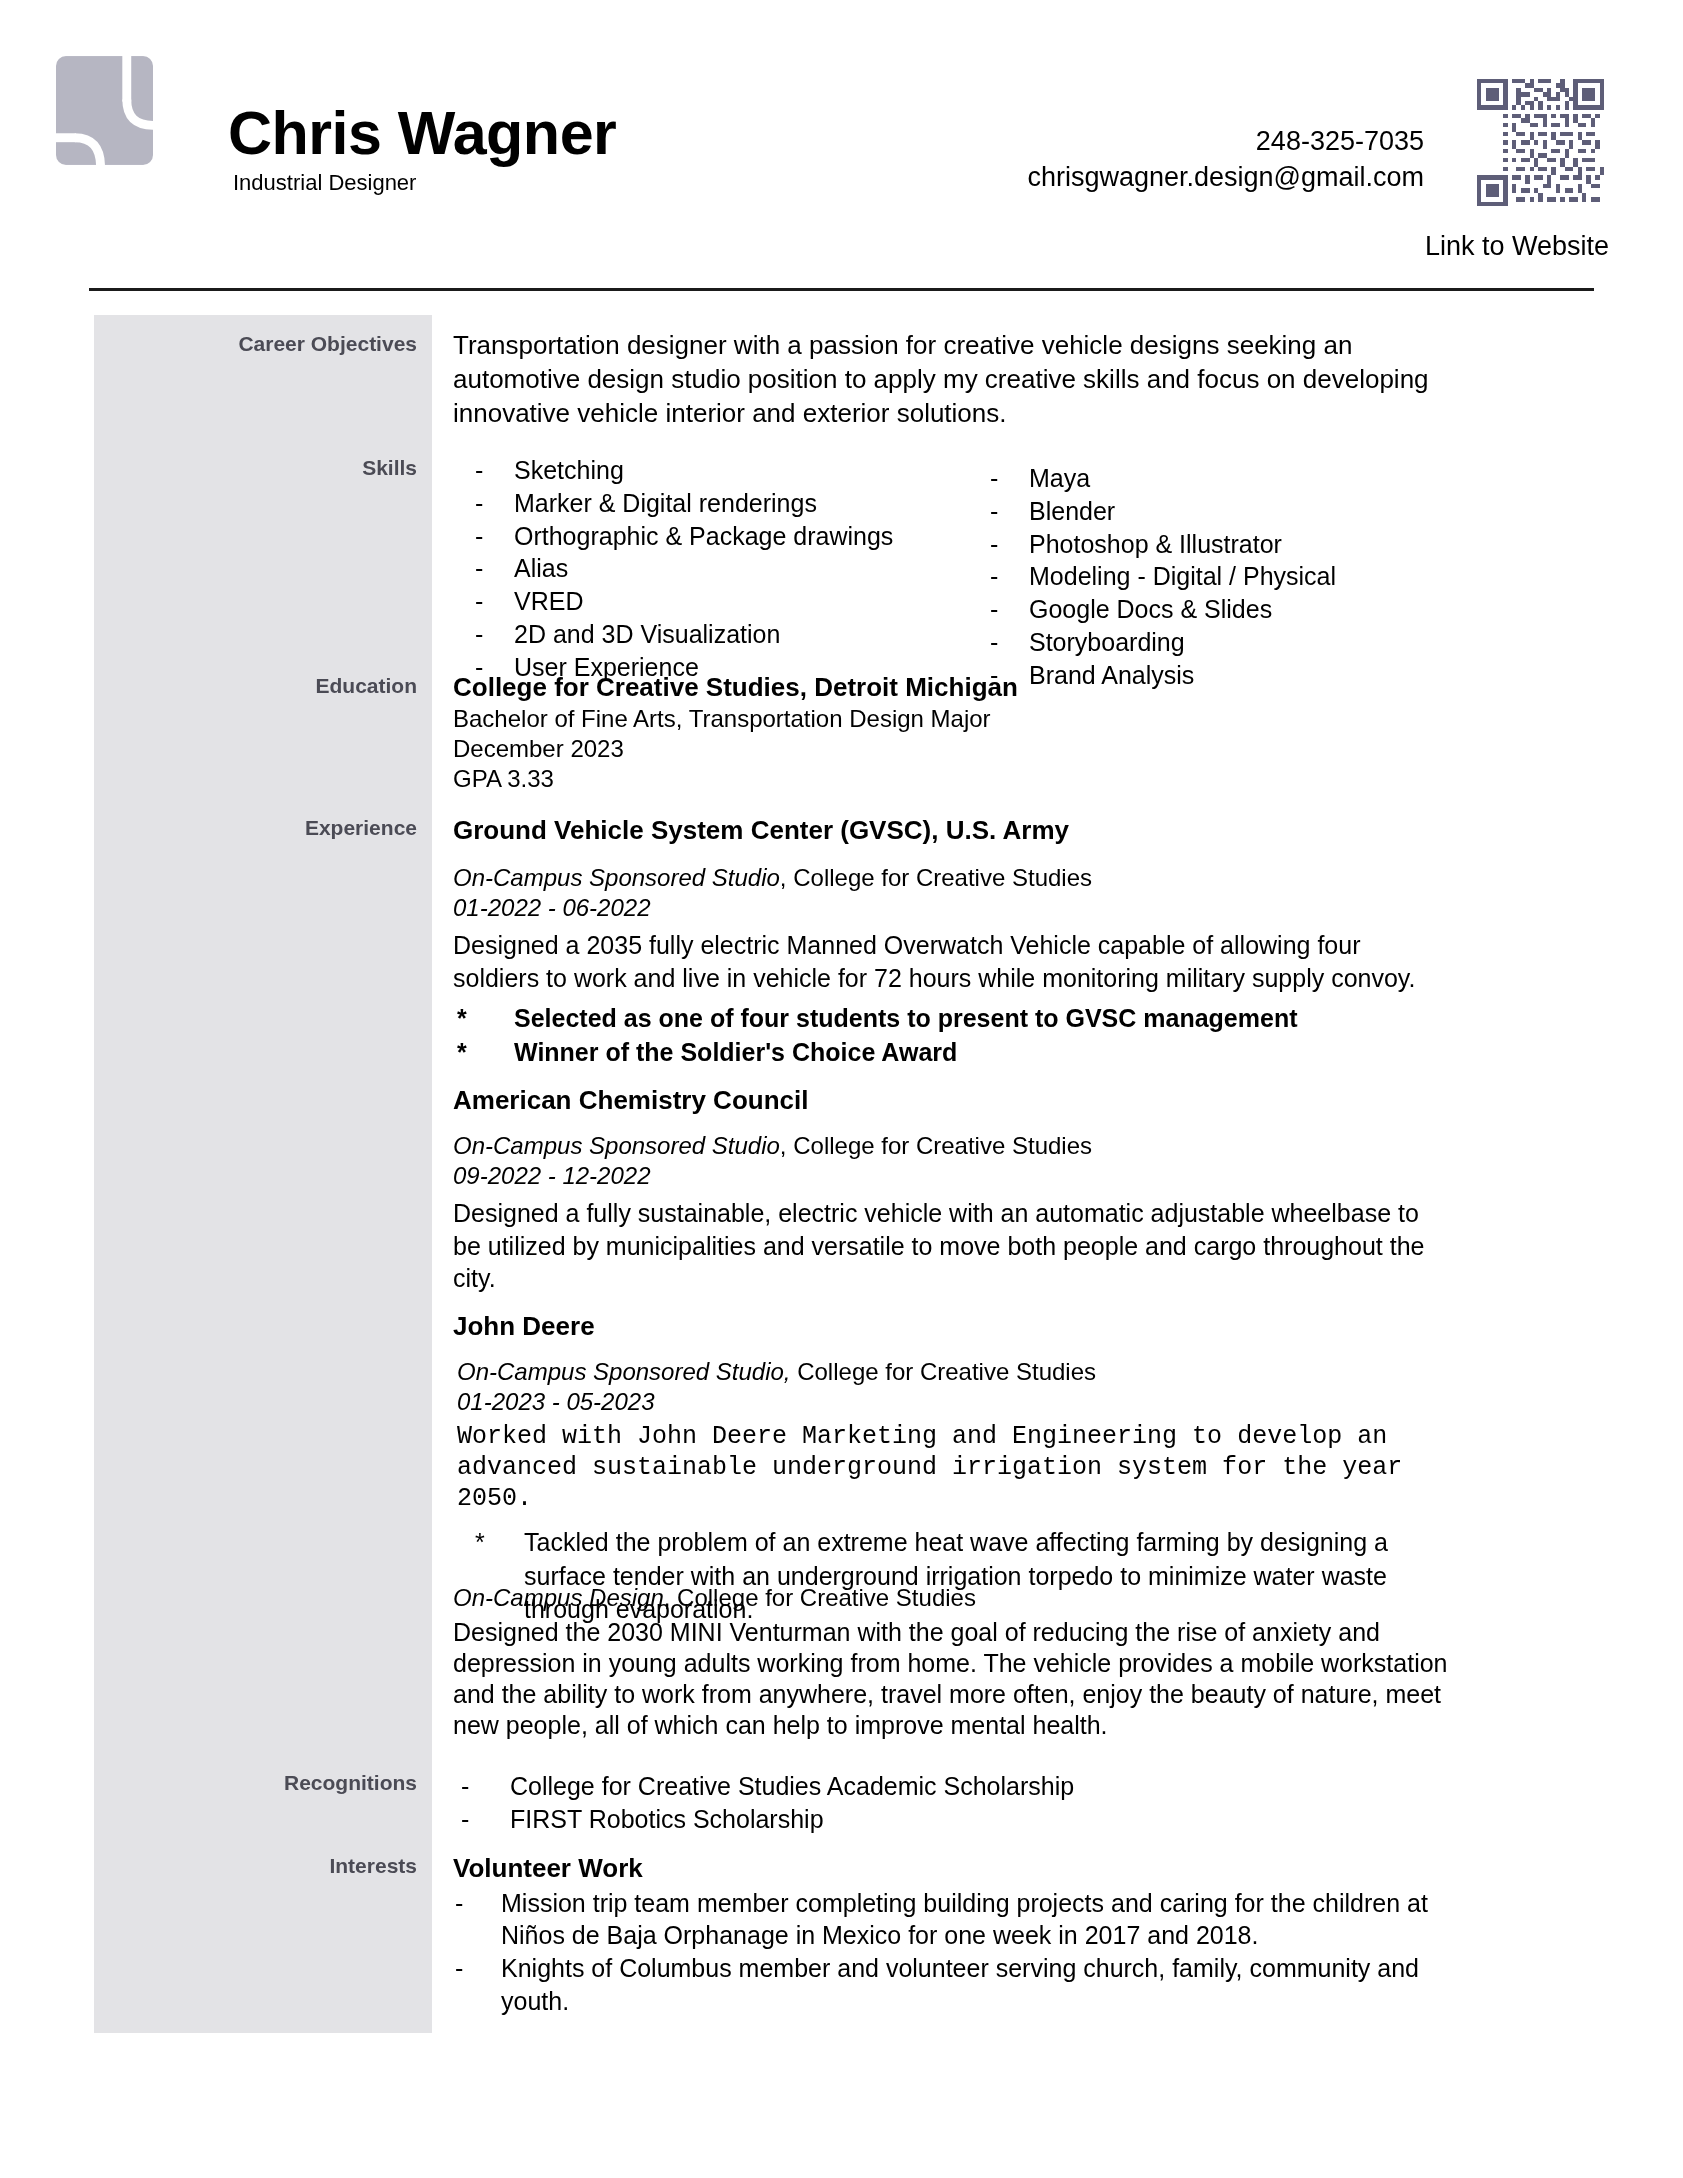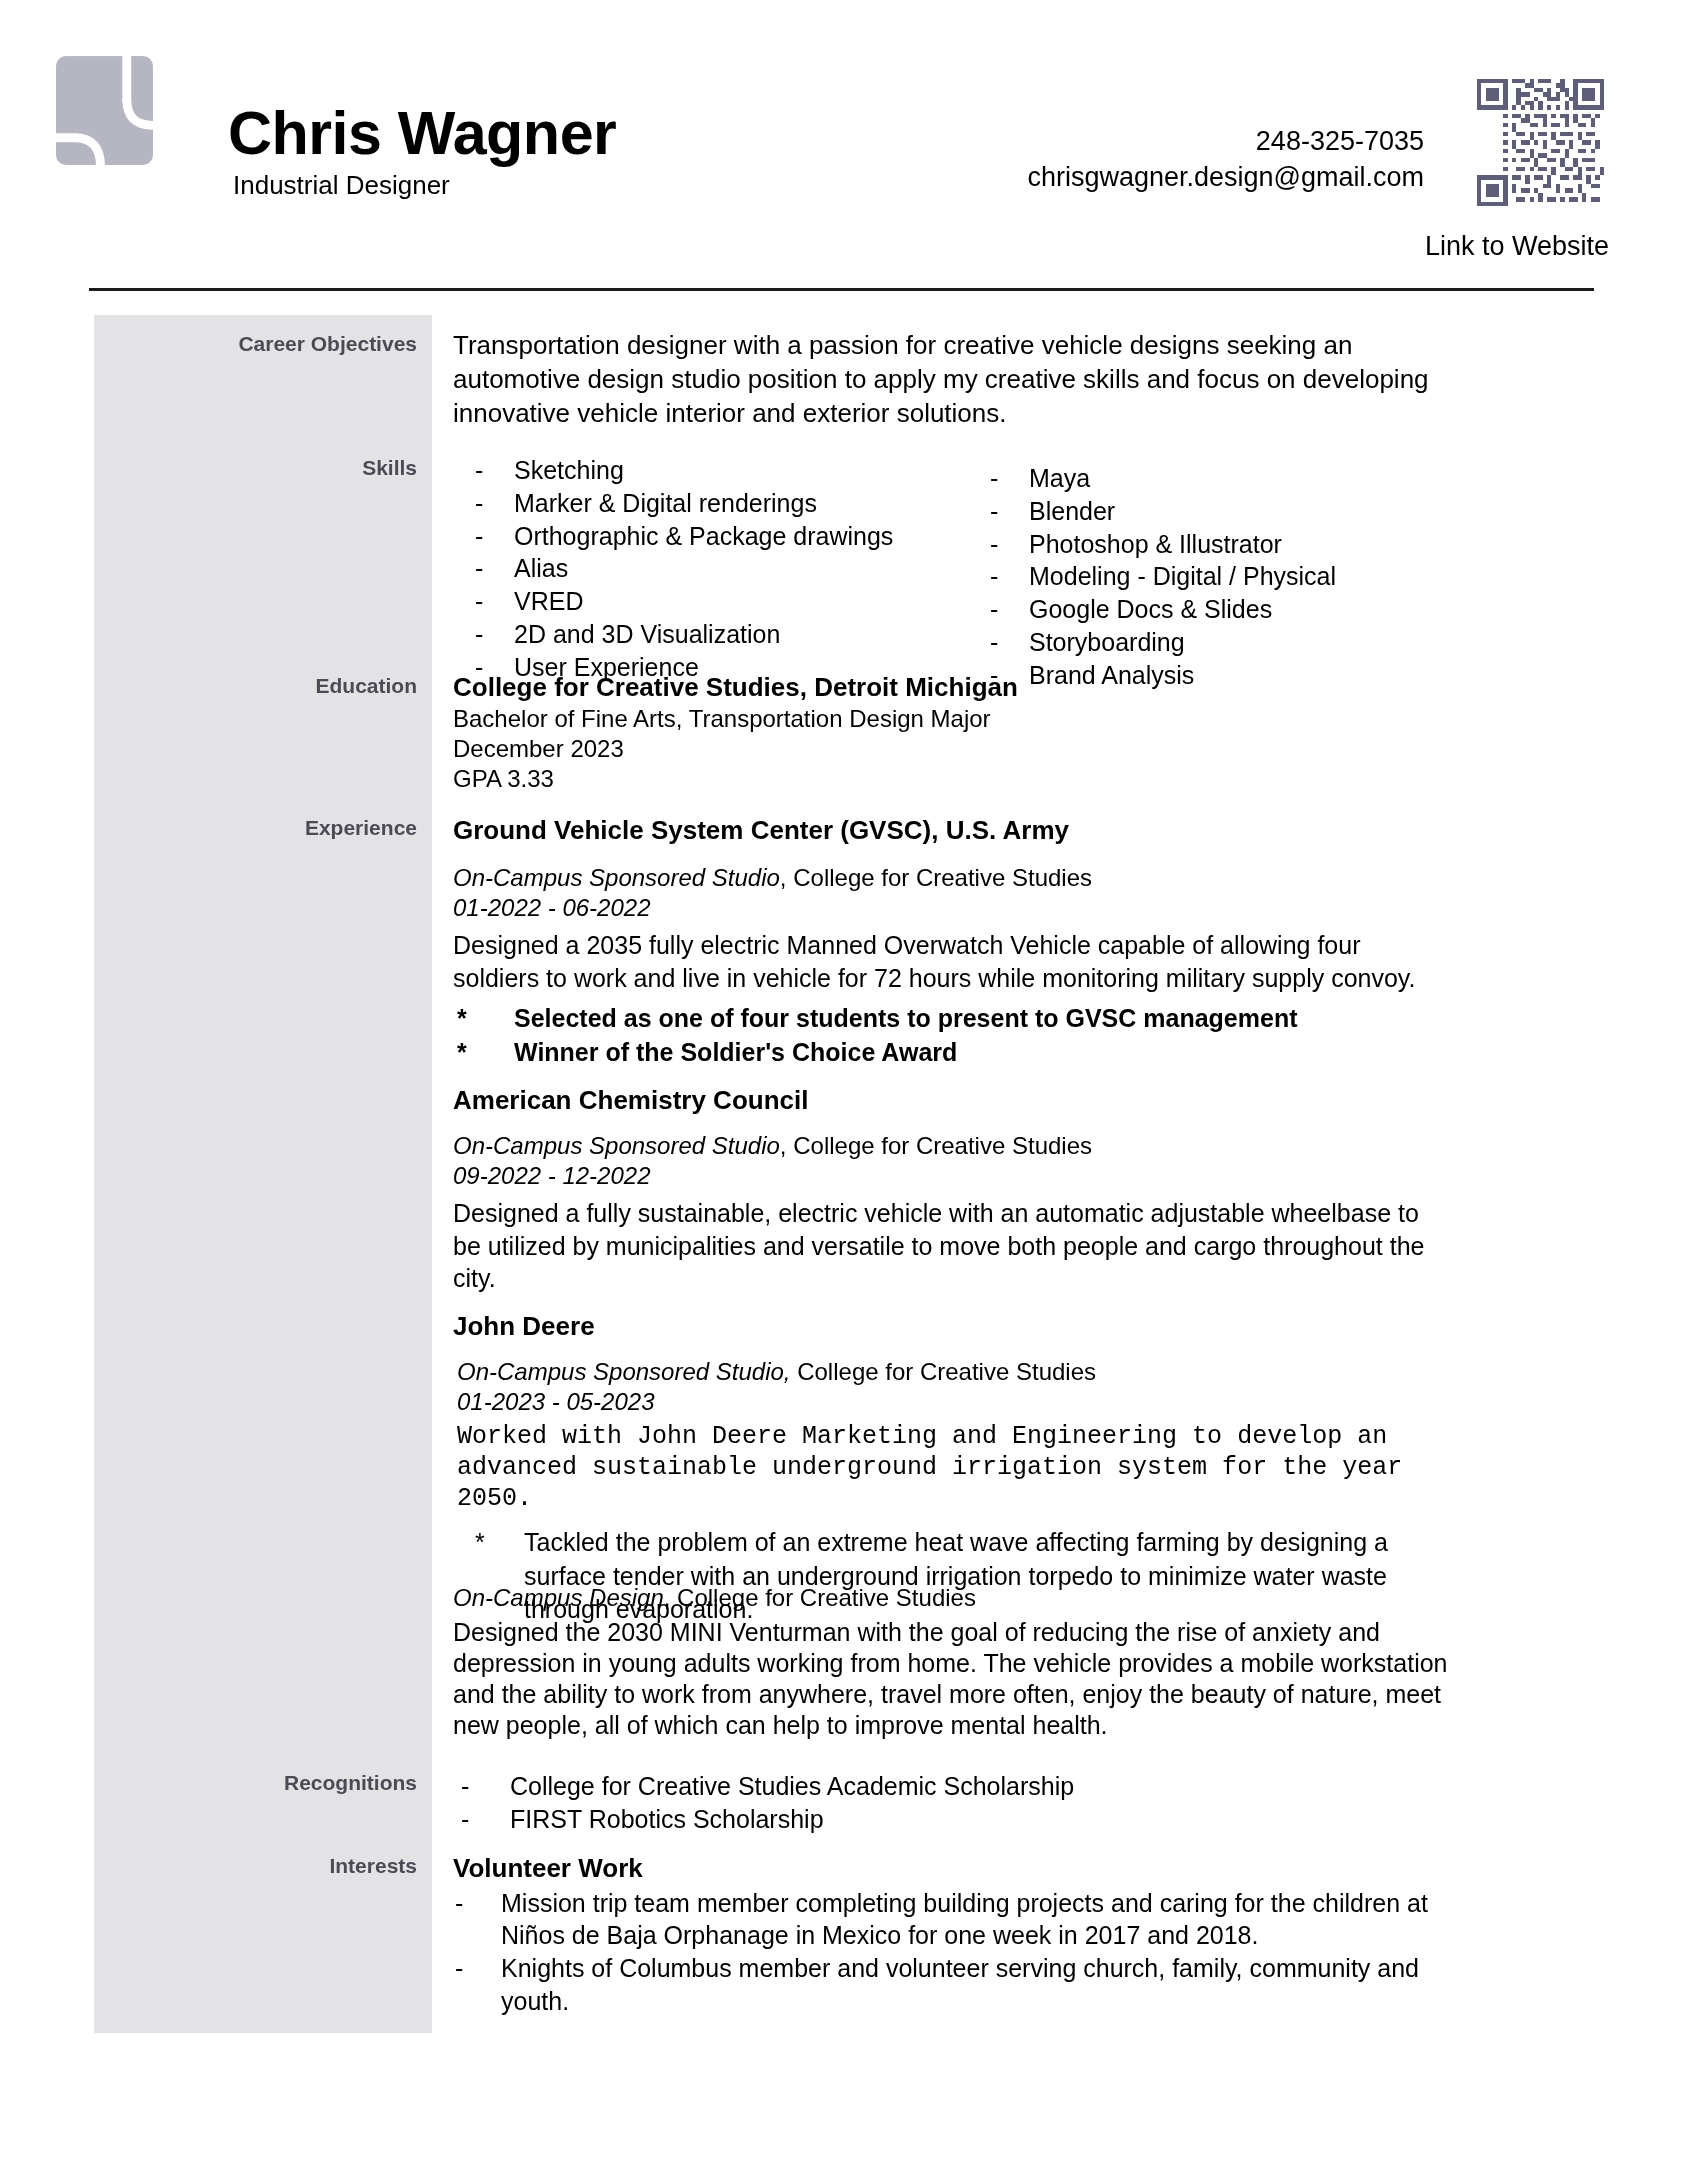--- a/index.html
+++ b/index.html
@@ -40,21 +40,21 @@
     font-size: 61px;
     font-weight: bold;
     letter-spacing: -0.5px;
     line-height: 1.0;
     color: #000;
     white-space: nowrap;
   }
   #job-title {
     margin-top: 6px;
     margin-left: 5px;
-    font-size: 26px;
+    font-size: 22px;
     font-weight: normal;
     color: #000;
     white-space: nowrap;
   }
 
   #contact-block {
     position: absolute;
     right: 259px;
     top: 124px;
     text-align: right;

